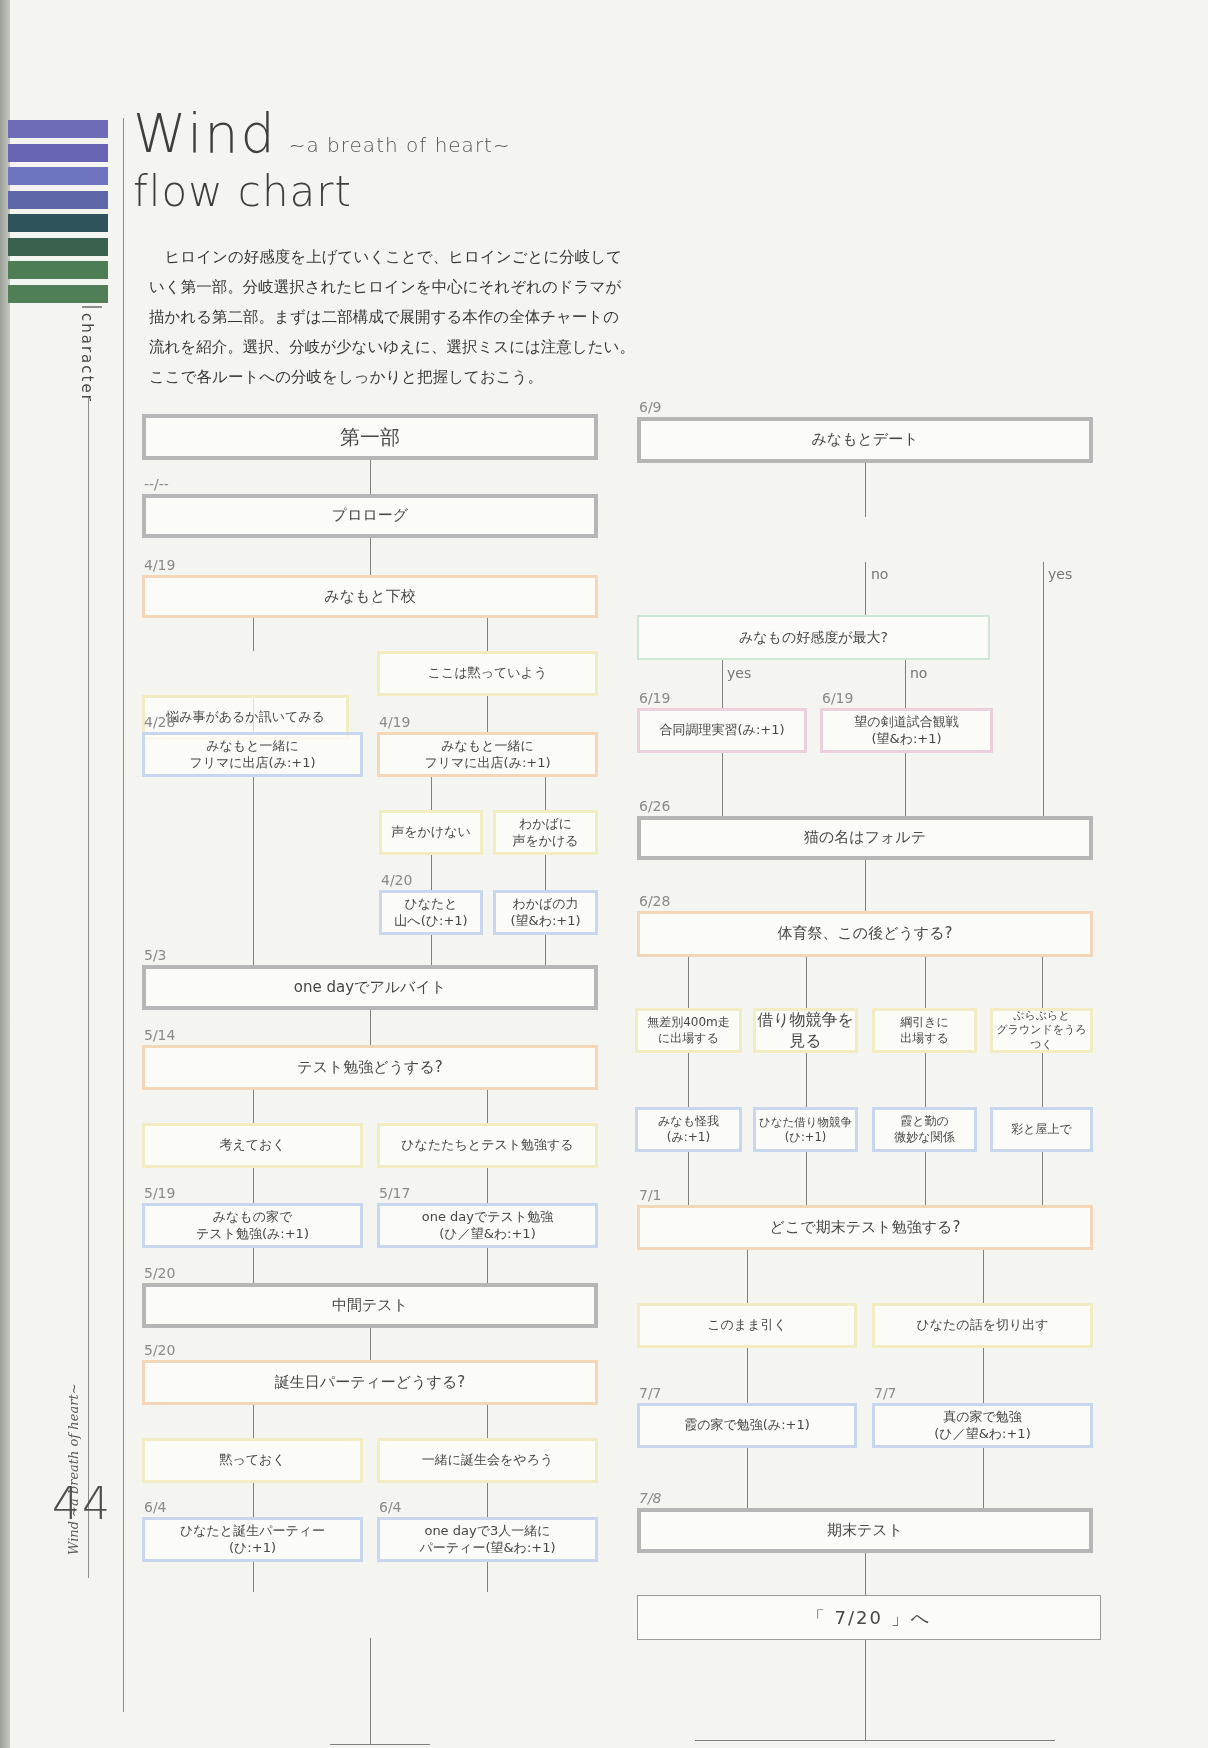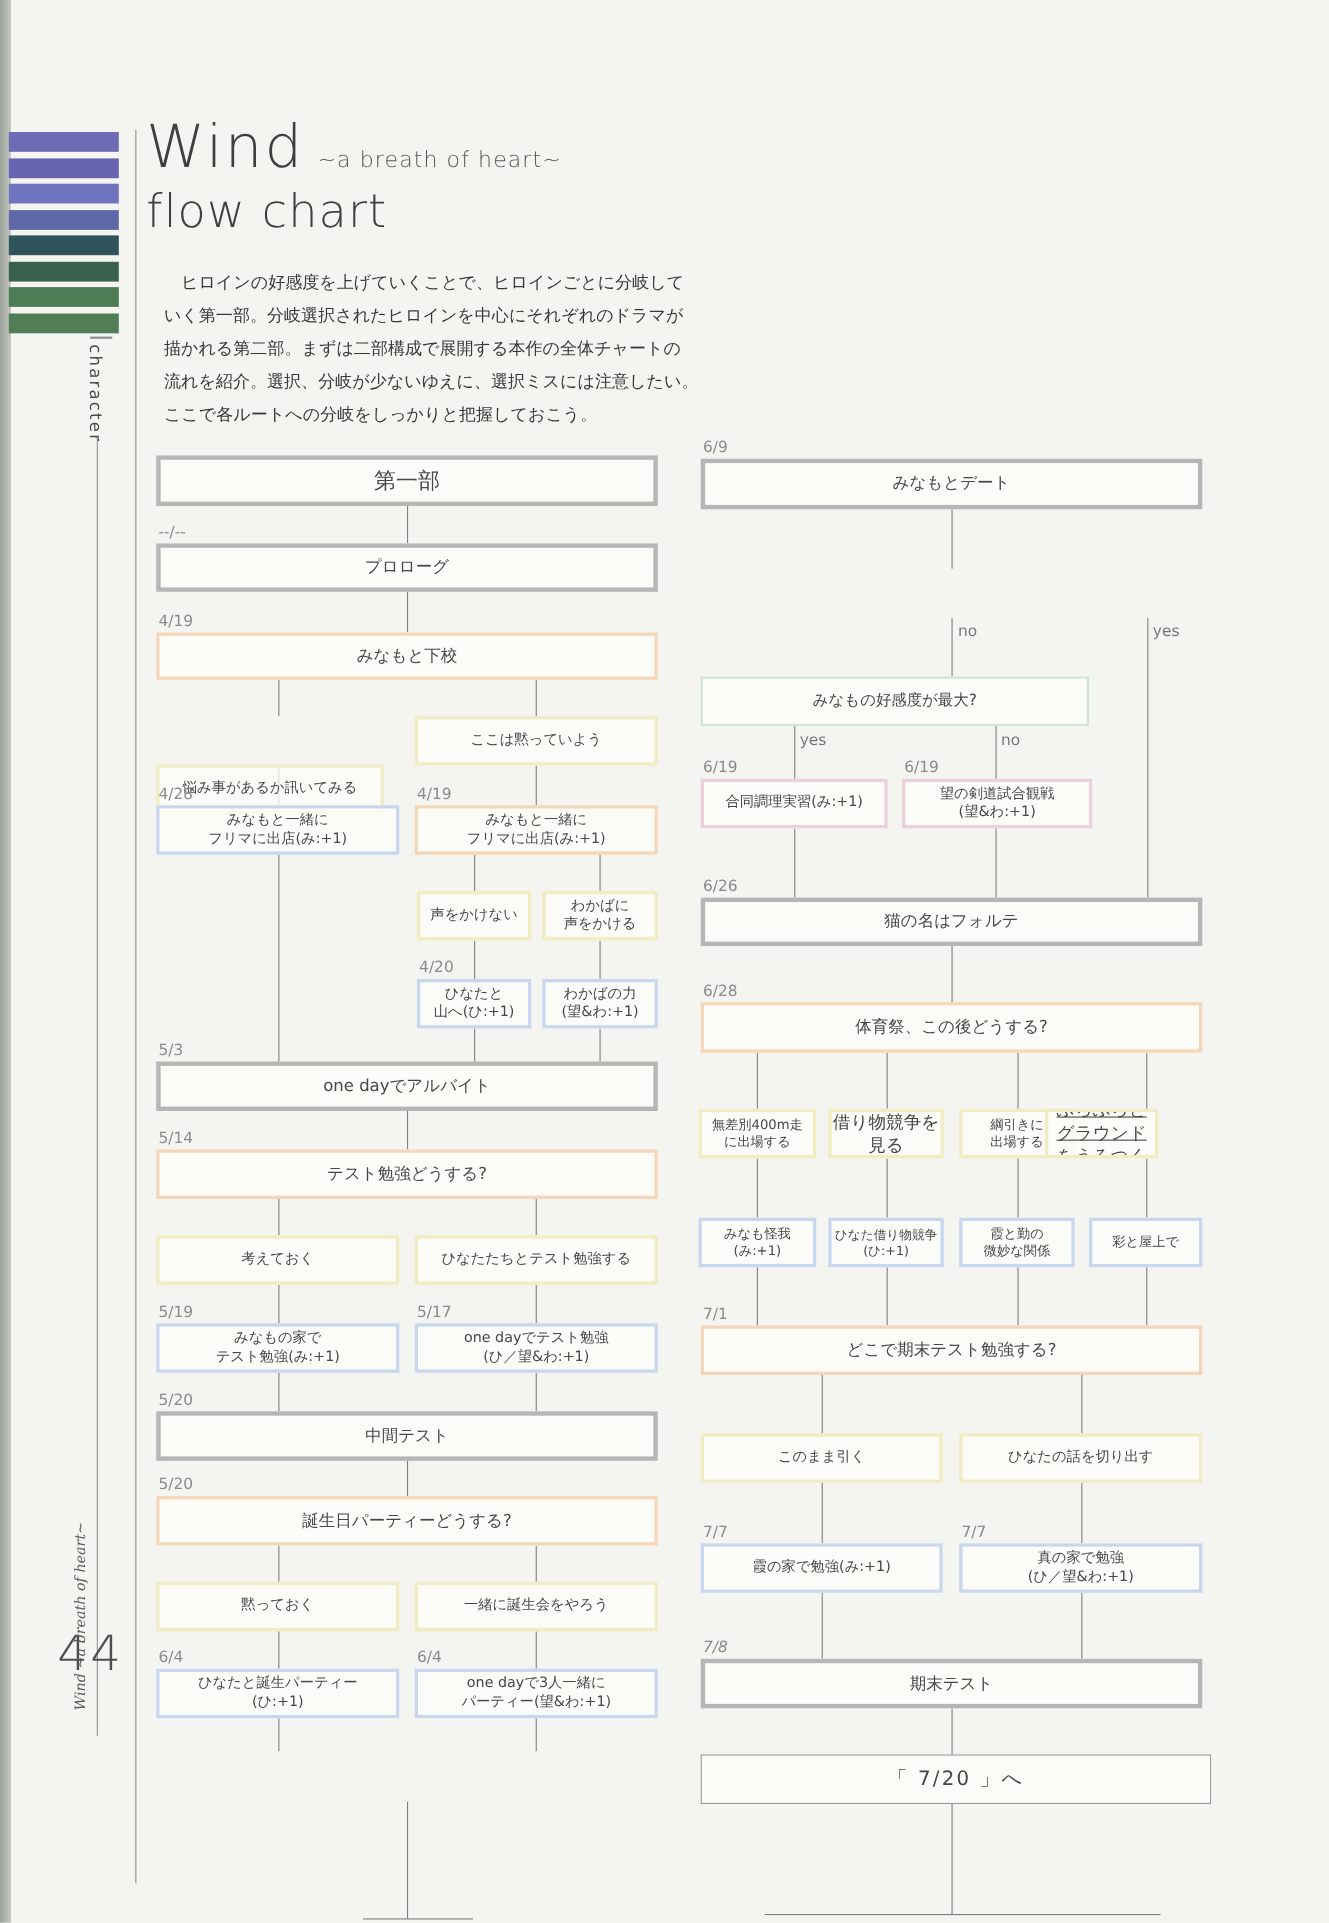--- a/index.html
+++ b/index.html
@@ -183,21 +183,21 @@
       <div class="date" style="left: 639px; top: 797px;">6/26</div>
       <div class="node t-gray" style="left: 637px; top: 816px; width: 456px; height: 44px; font-size: 15px;">猫の名はフォルテ</div>
       <div class="date" style="left: 639px; top: 892px;">6/28</div>
       <div class="node t-orange" style="left: 637px; top: 911px; width: 456px; height: 46px; font-size: 15px;">体育祭、この後どうする?</div>
       <div class="node t-yellow" style="left: 635px; top: 1008px; width: 107px; height: 45px; font-size: 12px;">無差別400m走
 に出場する</div>
       <div class="node t-yellow" style="left: 753px; top: 1008px; width: 105px; height: 45px; font-size: 16px;">借り物競争を
 見る</div>
       <div class="node t-yellow" style="left: 872px; top: 1008px; width: 105px; height: 45px; font-size: 12px;">綱引きに
 出場する</div>
-      <div class="node t-yellow" style="left: 950px; top: 1008px; width: 103px; height: 45px; font-size: 16px; text-decoration: underline;">ぶらぶらと
+      <div class="node t-yellow" style="left: 990px; top: 1008px; width: 103px; height: 45px; font-size: 11px;">ぶらぶらと
 グラウンドをうろつく</div>
       <div class="node t-blue" style="left: 635px; top: 1107px; width: 107px; height: 45px; font-size: 12px;">みなも怪我
 (み:+1)</div>
       <div class="node t-blue" style="left: 753px; top: 1107px; width: 105px; height: 45px; font-size: 11.5px;">ひなた借り物競争
 (ひ:+1)</div>
       <div class="node t-blue" style="left: 872px; top: 1107px; width: 105px; height: 45px; font-size: 12px;">霞と勤の
 微妙な関係</div>
       <div class="node t-blue" style="left: 990px; top: 1107px; width: 103px; height: 45px; font-size: 12px;">彩と屋上で</div>
       <div class="date" style="left: 639px; top: 1186px;">7/1</div>
       <div class="node t-orange" style="left: 637px; top: 1205px; width: 456px; height: 45px; font-size: 15px;">どこで期末テスト勉強する?</div>

